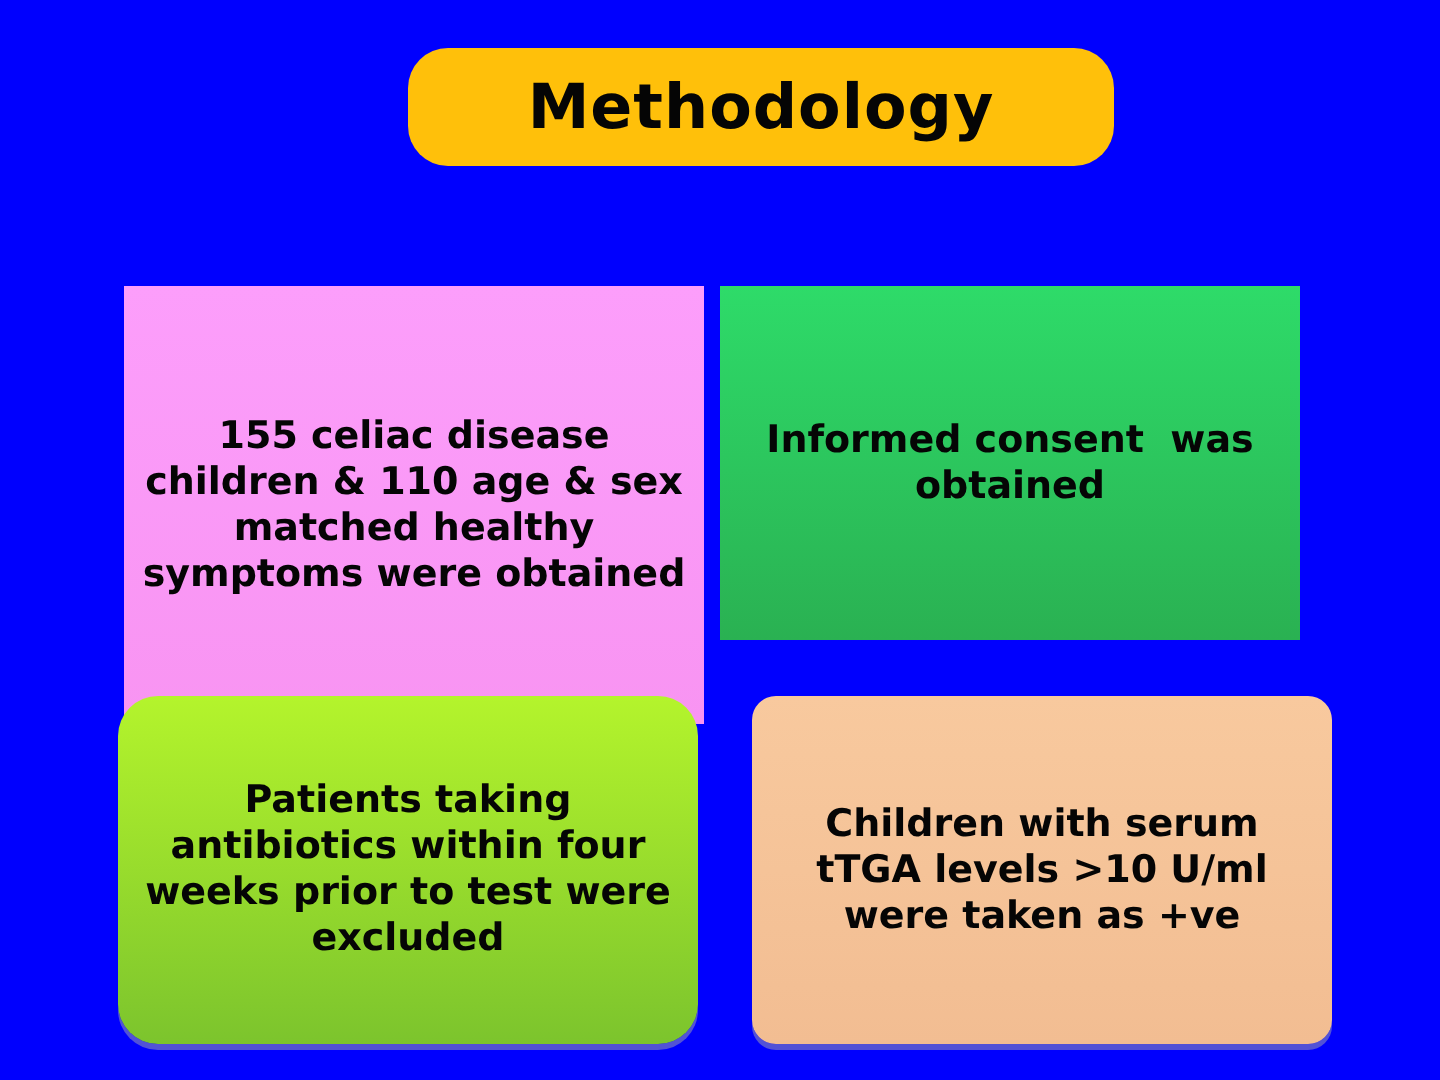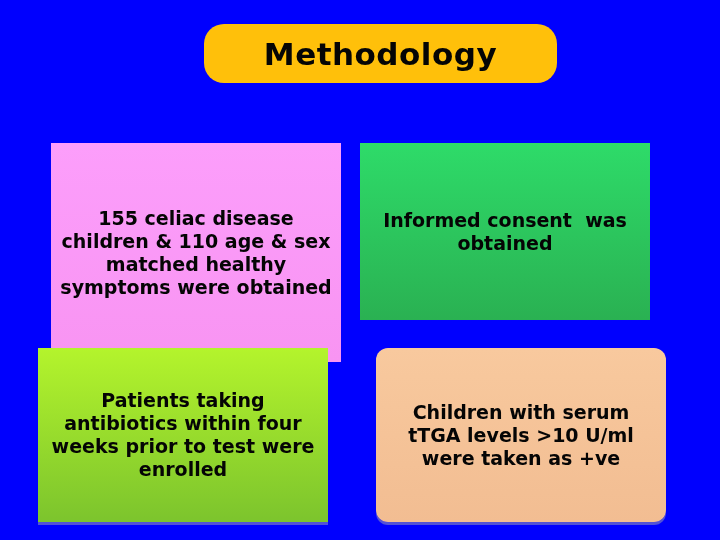--- a/index.html
+++ b/index.html
@@ -44,41 +44,42 @@
   .card-text {
     text-align: center;
     font-weight: bold;
     font-size: 19px;
     line-height: 23px;
   }
   .card-line {
     white-space: pre-wrap; 
   }
   .card-enrollment {
-    left: 51px;
+    left: 62px;
     top: 143px;
     width: 290px;
     height: 219px;
     background: linear-gradient(180deg, #FC9EFB 0%, #F894F2 100%);
     align-items: center;
   }
   .card-consent {
     left: 360px;
     top: 143px;
     width: 290px;
     height: 177px;
     background: linear-gradient(180deg, #2EDB69 0%, #2AB152 100%);
   }
   .card-exclusion {
-    left: 38px;
+    left: 59px;
     top: 348px;
     width: 290px;
     height: 174px;
     background: linear-gradient(180deg, #B4F42C 0%, #7CC42D 100%);
     box-shadow: 0 3px 0 rgba(150, 150, 180, 0.55);
+    border-radius: 20px;
   }
   .card-ttga {
     left: 376px;
     top: 348px;
     width: 290px;
     height: 174px;
     background: linear-gradient(180deg, #F8C99E 0%, #F2BD92 100%);
     box-shadow: 0 3px 0 rgba(150, 150, 180, 0.55);
     border-radius: 12px;
   }
@@ -106,21 +107,21 @@
       <div class="card-line">Informed consent  was</div>
       <div class="card-line">obtained</div>
     </div>
   </div>
 
   <div class="card card-exclusion">
     <div class="card-text">
       <div class="card-line">Patients taking</div>
       <div class="card-line">antibiotics within four</div>
       <div class="card-line">weeks prior to test were</div>
-      <div class="card-line">enrolled</div>
+      <div class="card-line">excluded</div>
     </div>
   </div>
 
   <div class="card card-ttga">
     <div class="card-text">
       <div class="card-line">Children with serum</div>
       <div class="card-line">tTGA levels &gt;10 U/ml</div>
       <div class="card-line">were taken as +ve</div>
     </div>
   </div>

